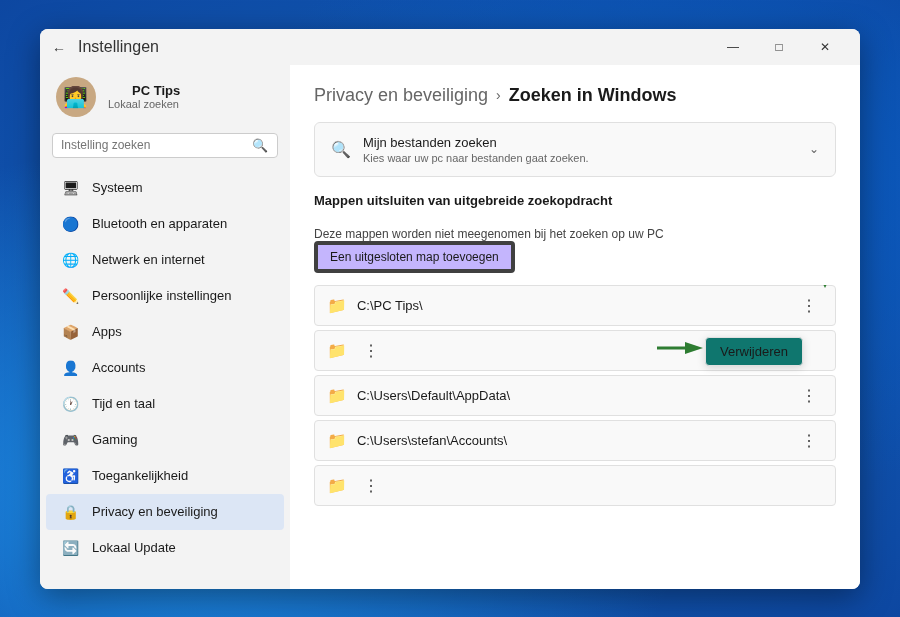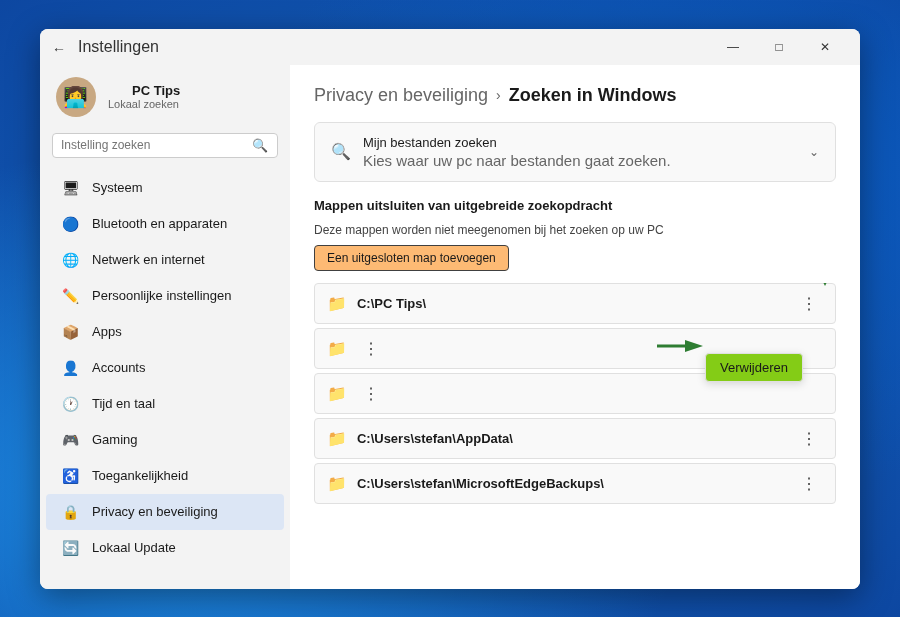--- a/index.html
+++ b/index.html
@@ -213,48 +213,47 @@
       display: flex;
       align-items: center;
       padding: 12px 16px;
       gap: 12px;
       cursor: pointer;
     }
 
     .card-icon { font-size: 16px; color: #444; }
     .card-title { flex: 1; }
     .card-title-main { font-size: 13px; font-weight: 500; color: #1a1a1a; }
-    .card-title-sub { font-size: 15px; color: #666; margin-top: 2px; }
+    .card-title-sub { font-size: 11px; color: #666; margin-top: 2px; }
     .card-chevron { font-size: 12px; color: #666; }
 
     
     .section-title {
       font-size: 13px;
       font-weight: 600;
       color: #1a1a1a;
-      margin-bottom: 10px;
+      margin-bottom: 19px;
     }
 
     .excluded-info-row {
       display: flex;
       align-items: center;
       justify-content: space-between;
       margin-bottom: 12px;
       flex-wrap: wrap;
-      gap: 8px;
     }
 
     .excluded-info-text {
       font-size: 12px;
       color: #444;
     }
 
     .add-btn {
-      background: #fdba74;
-      border: 1px solid #404040;
+      background: #c4b5fd;
+      border: 4px solid #404040;
       border-radius: 4px;
       padding: 5px 12px;
       font-size: 12px;
       color: #1a1a1a;
       cursor: pointer;
     }
 
     .folder-list {
       display: flex;
       flex-direction: column;
@@ -267,35 +266,35 @@
       padding: 8px 12px;
       border: 1px solid #e0e0e0;
       border-radius: 4px;
       background: #f9f9f9;
       margin-bottom: 4px;
       gap: 10px;
       position: relative;
     }
 
     .folder-icon { font-size: 16px; color: #555; flex-shrink: 0; }
-    .folder-path { font-size: 13px; color: #1a1a1a; flex: 1; font-weight: bold; }
+    .folder-path { font-size: 13px; color: #1a1a1a; flex: 1; }
 
     .three-dots {
       font-size: 16px;
       color: #444;
       cursor: pointer;
       padding: 2px 6px;
       border-radius: 4px;
     }
 
     .verwijderen-popup {
       position: absolute;
       right: 32px;
-      top: 24px;
-      background: #84cc16;
+      top: 6px;
+      background: #0f766e;
       border: 1px solid #e0e0e0;
       border-radius: 4px;
       padding: 6px 14px;
       font-size: 13px;
       color: #1a1a1a;
       box-shadow: 0 2px 8px rgba(0,0,0,0.15);
       white-space: nowrap;
       z-index: 10;
     }
 
@@ -428,29 +427,29 @@
               <span class="folder-icon">📁</span>
               <span class="three-dots">⋮</span>
               <div class="verwijderen-popup">Verwijderen</div>
               <div style="position: absolute; right: 128px; top: 7px;"><svg width="50" height="20">
                   <line x1="0" y1="10" x2="36" y2="10" stroke="#2e7d32" stroke-width="3"></line>
                   <polygon points="28,4 46,10 28,16" fill="#2e7d32"></polygon>
                 </svg></div>
             </div>
             <div class="folder-row" style="position: relative;">
               <span class="folder-icon">📁</span>
+              <span class="folder-path">C:\Users\Default\AppData\</span>
               <span class="three-dots">⋮</span>
             </div>
             <div class="folder-row" style="position: relative;">
               <span class="folder-icon">📁</span>
-              <span class="folder-path">C:\Users\stefan\AppData\</span>
+              <span class="folder-path">C:\Users\stefan\Accounts\</span>
               <span class="three-dots">⋮</span>
             </div>
             <div class="folder-row" style="position: relative;">
               <span class="folder-icon">📁</span>
-              <span class="folder-path">C:\Users\stefan\MicrosoftEdgeBackups\</span>
               <span class="three-dots">⋮</span>
             </div>
           </div>
       </div>
     </div>
   </div>
 </div>
 
 </body></html>

